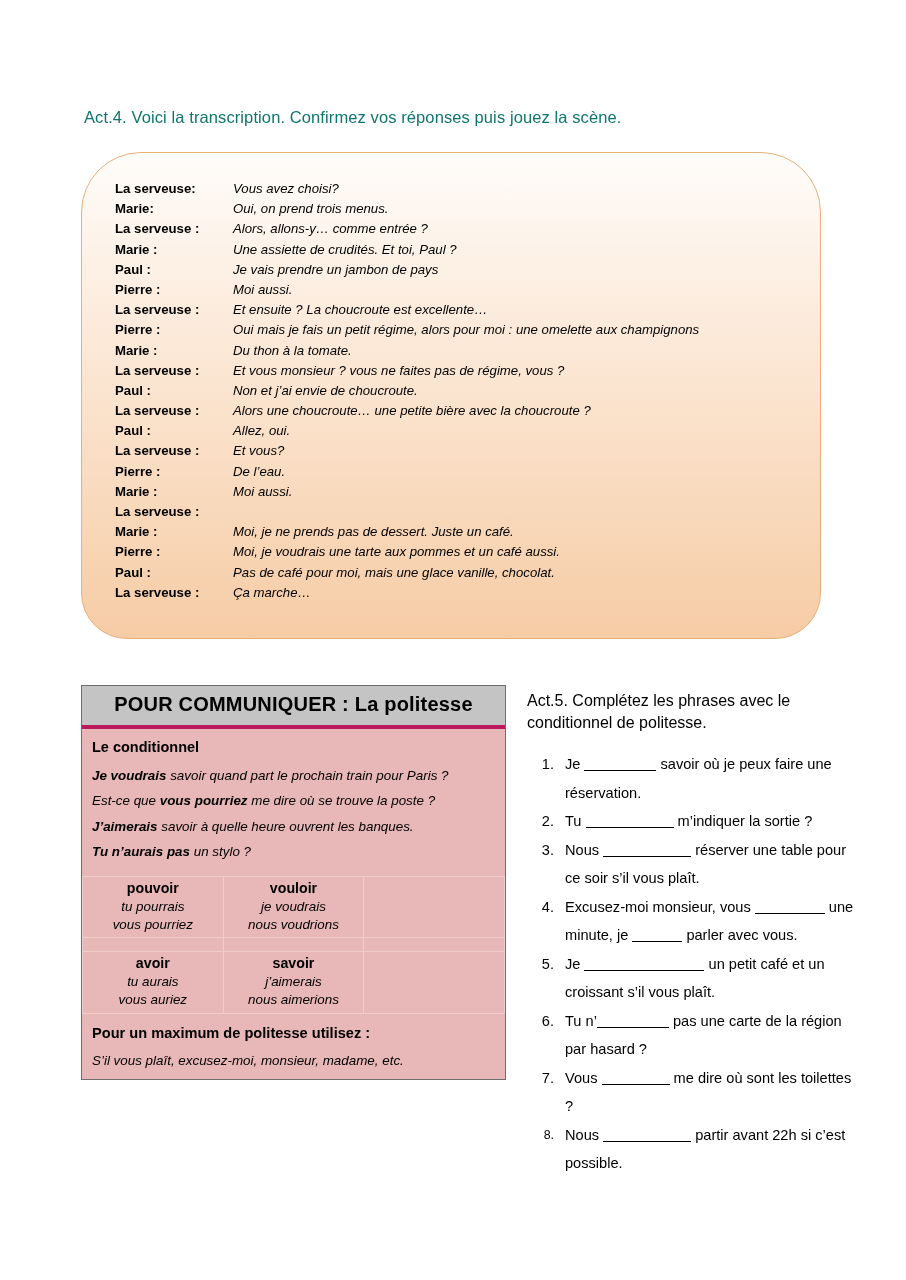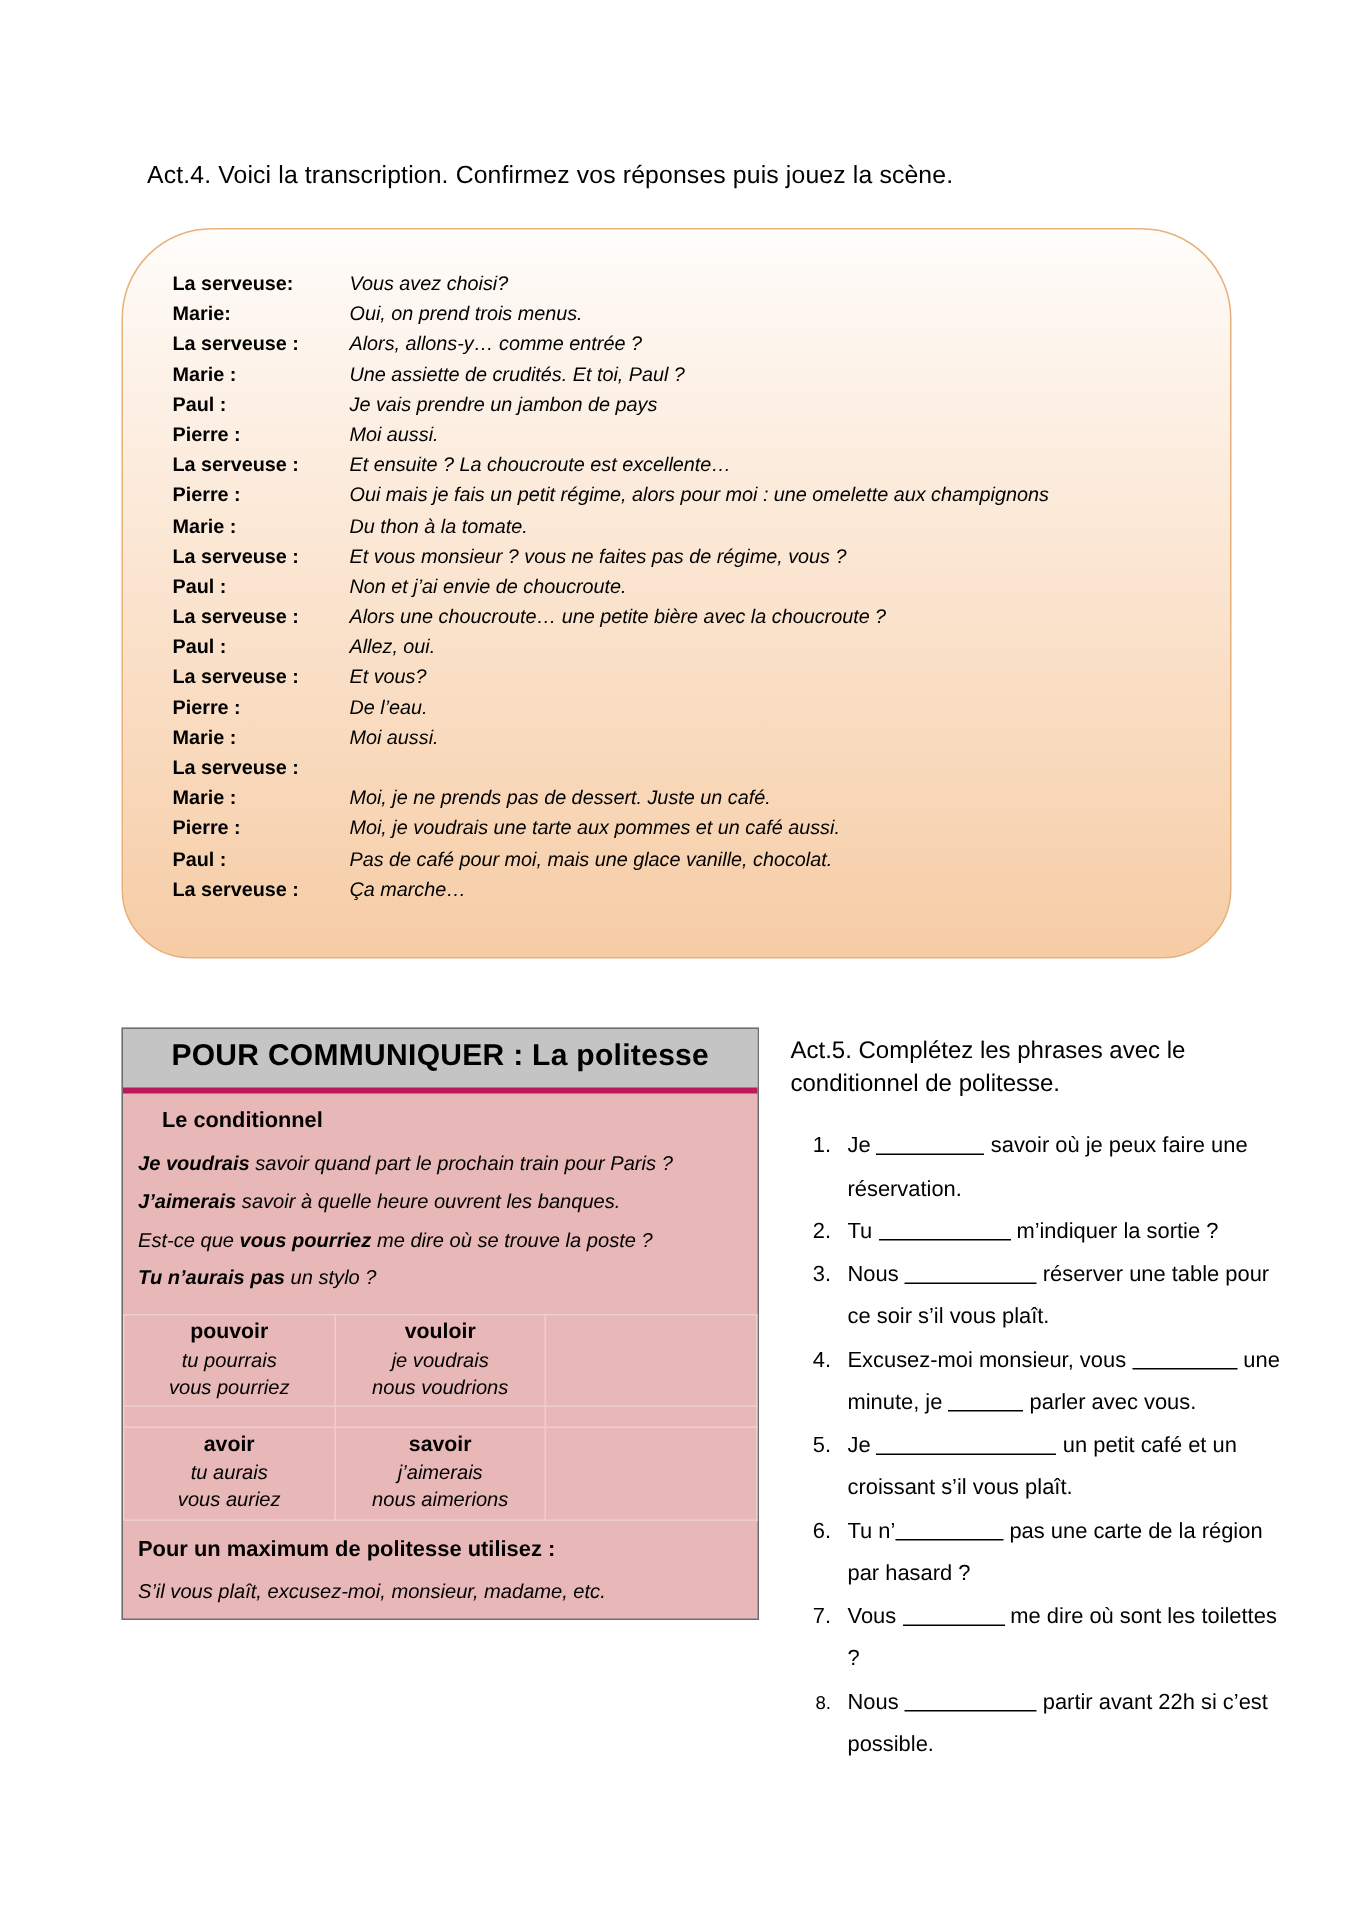--- a/index.html
+++ b/index.html
@@ -12,26 +12,26 @@
     height: 1280px;
     position: relative;
     font-family: "Liberation Sans", sans-serif;
     color: #000000;
     overflow: hidden;
   }
 
   
   .act4-heading {
     position: absolute;
-    left: 98px;
+    left: 84px;
     top: 106px;
     font-size: 16.5px;
     line-height: 22px;
     letter-spacing: 0.1px;
-    color: #000000;
+    color: #0f766e;
     white-space: nowrap;
   }
 
   
   .dialogue-box {
     position: absolute;
     left: 81px;
     top: 152px;
     width: 740px;
     height: 487px;
@@ -85,21 +85,21 @@
     font-size: 20px;
     font-weight: bold;
     letter-spacing: 0.2px;
   }
   .pc-body {
     padding: 0;
   }
   .pc-subhead {
     font-size: 14.5px;
     font-weight: bold;
-    padding: 10px 0 2px 26px;
+    padding: 10px 0 2px 10px;
   }
   .pc-examples {
     padding: 6px 0 8px 10px;
   }
   .pc-example {
     font-size: 13.4px;
     font-style: italic;
     line-height: 25.3px;
     white-space: nowrap;
   }
@@ -278,22 +278,22 @@
 </div>
 
 <div class="pc-box">
   <div class="pc-header">
     <div class="pc-header-title">POUR COMMUNIQUER : La politesse</div>
   </div>
   <div class="pc-body">
     <div class="pc-subhead">Le conditionnel</div>
     <div class="pc-examples" id="pc-examples">
         <div class="pc-example"><b>Je voudrais</b> savoir quand part le prochain train pour Paris ?</div>
+        <div class="pc-example">Est-ce que <b>vous pourriez</b> me dire où se trouve la poste ?</div>
         <div class="pc-example"><b>J’aimerais</b> savoir à quelle heure ouvrent les banques.</div>
-        <div class="pc-example">Est-ce que <b>vous pourriez</b> me dire où se trouve la poste ?</div>
         <div class="pc-example"><b>Tu n’aurais pas</b> un stylo ?</div>
       </div>
     <table class="conj-table">
       <tbody id="conj-body">
           <tr>
             <td>
               <div class="conj-cell">
                 <div class="conj-verb">pouvoir</div>
                 <div class="conj-form">tu pourrais</div>
                 <div class="conj-form">vous pourriez</div>

